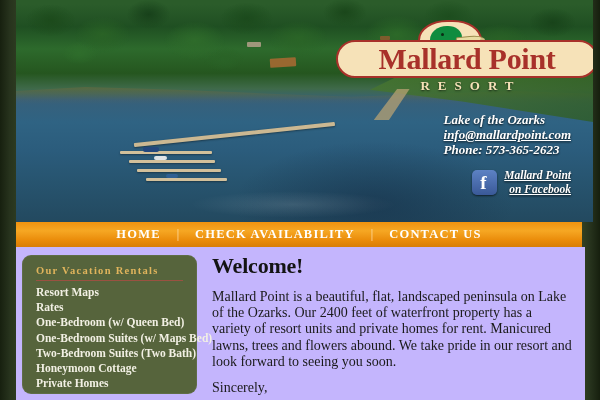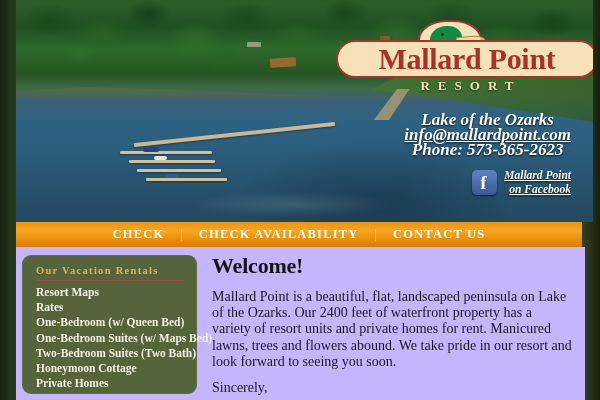--- a/index.html
+++ b/index.html
@@ -84,22 +84,22 @@
   .billtip{position:absolute;left:144px;top:18px;width:5px;height:4px;background:#cbb97e;border-radius:50%;}
   .name-pill{position:absolute;left:0;top:20px;width:262px;height:38px;background:#f6e2b8;
     border:2px solid #a8312a;box-sizing:border-box;border-radius:19px;}
   .name-text{position:absolute;left:0;top:22px;width:262px;height:34px;line-height:34px;text-align:center;
     color:#a8312a;font-weight:bold;font-size:30px;letter-spacing:-.3px;font-family:"Liberation Serif",serif;}
   .resort-text{position:absolute;left:0;top:58px;width:262px;text-align:center;color:#f6e2b8;
     font-size:13px;font-weight:bold;letter-spacing:8px;text-indent:8px;font-family:"Liberation Serif",serif;
     text-shadow:0 1px 2px rgba(0,0,0,.6);}
 
   
-  #contact{position:absolute;right:22px;top:112px;text-align:center;color:#ffffff;
-    font-style:italic;font-weight:bold;font-size:17px;line-height:15px;
+  #contact{position:absolute;right:22px;top:112px;text-align:left;color:#ffffff;
+    font-style:italic;font-weight:bold;font-size:13px;line-height:15px;
     text-shadow:0 1px 2px rgba(0,0,0,.85);font-family:"Liberation Serif",serif;}
   #contact a{color:#ffffff;text-decoration:underline;}
   .fbrow{position:absolute;right:22px;top:168px;display:flex;align-items:center;justify-content:flex-end;gap:7px;}
   .fbicon{width:25px;height:25px;border-radius:5px;background:linear-gradient(to bottom,#5d82c4,#3a5998);
     position:relative;box-shadow:0 1px 2px rgba(0,0,0,.6);}
   .fbicon span{position:absolute;left:8px;top:2px;color:#fff;font-size:19px;font-weight:bold;
     font-family:"Liberation Serif",serif;}
   .fbtext{color:#fff;font-style:italic;font-weight:bold;font-size:11.5px;line-height:14px;text-align:right;
     text-shadow:0 1px 2px rgba(0,0,0,.85);}
   .fbtext a{color:#fff;text-decoration:underline;display:block;}
@@ -183,21 +183,21 @@
           <span>f</span>
         </div>
       <div class="fbtext">
         <a href="#">Mallard Point</a>
         <a href="#">on Facebook</a>
       </div>
     </div>
   </div>
 
   <div id="nav">
-    <a href="#">CHECK</a>
+    <a href="#">HOME</a>
     <span class="sep">|</span>
     <a href="#">CHECK AVAILABILITY</a>
     <span class="sep">|</span>
     <a href="#">CONTACT US</a>
   </div>
 
   <div id="content">
 
     <div id="sidebar">
       <div class="side-head">Our Vacation Rentals</div>

